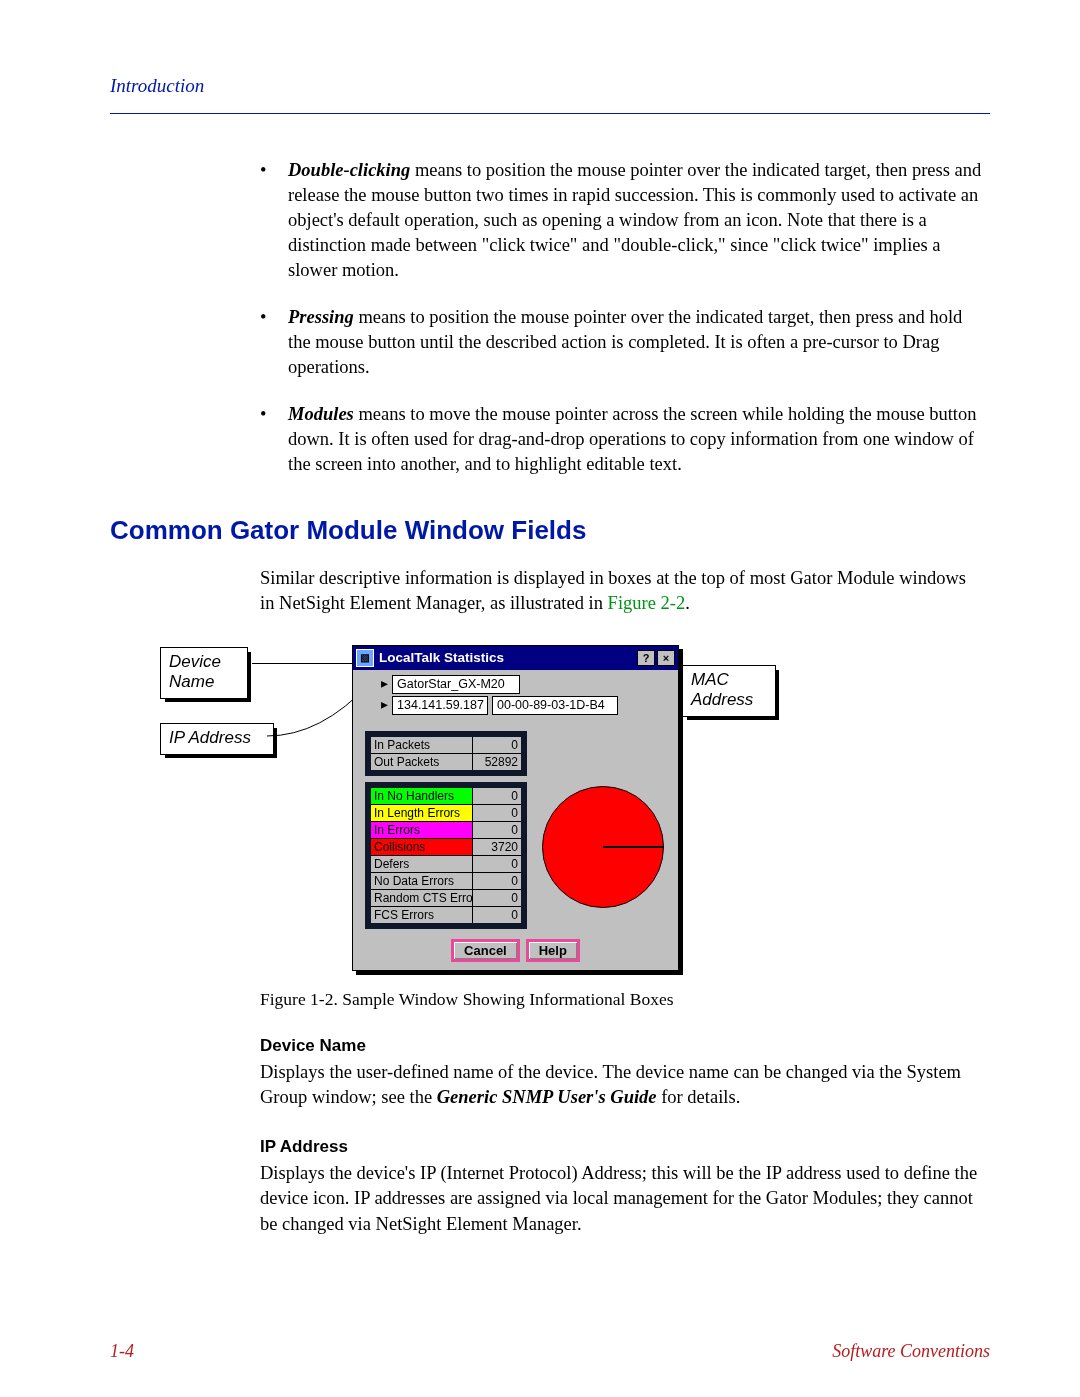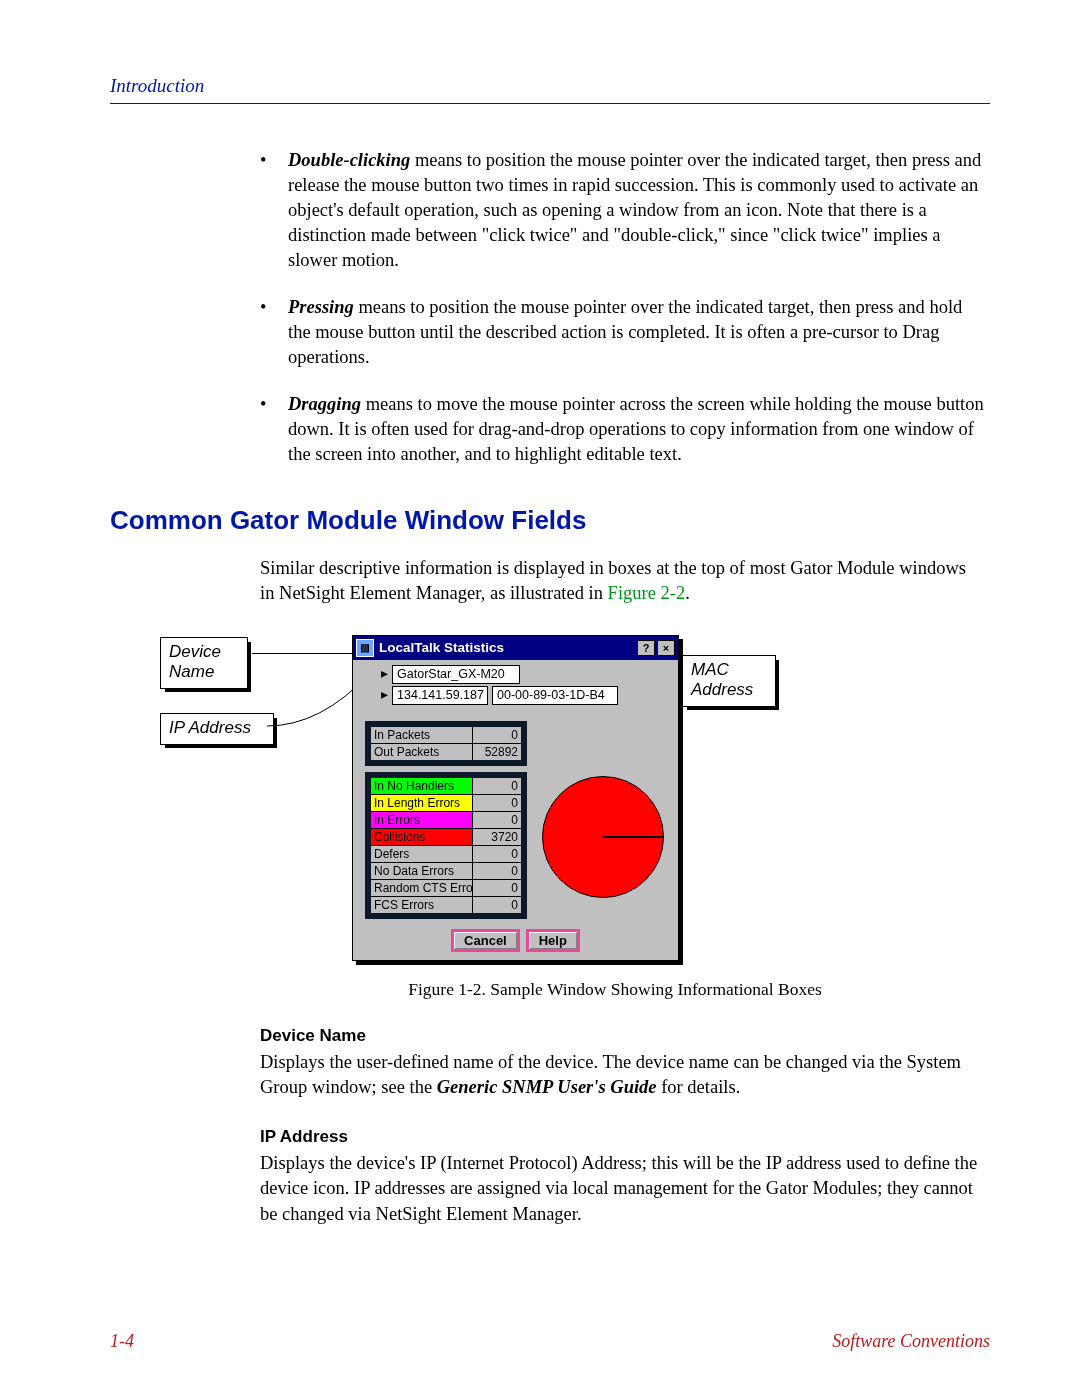--- a/index.html
+++ b/index.html
@@ -10,21 +10,21 @@
     color: #000;
     width: 1080px;
   }
   .page {
     padding: 75px 90px 60px 110px;
   }
   .section-header {
     font-style: italic;
     color: #0018a8;
     font-size: 19px;
-    padding-bottom: 6px;
+    padding-bottom: 16px;
     border-bottom: 1.5px solid #0018a8;
     margin-bottom: 44px;
   }
   .bullet-list {
     margin-left: 150px;
     margin-right: 5px;
   }
   .bullet-item {
     display: flex;
     margin-bottom: 22px;
@@ -207,21 +207,21 @@
     font-family: "MS Sans Serif", Arial, sans-serif;
     font-weight: bold;
     font-size: 13px;
     padding: 1px 10px;
     background: #c0c0c0;
     border: 3px solid #ec4899;
     box-shadow: inset 1px 1px 0 #fff, inset -1px -1px 0 #808080;
   }
 
   .figure-caption {
-    text-align: center;
+    text-align: left;
     font-size: 17.5px;
     margin-top: 14px;
     margin-left: 150px;
     margin-right: 20px;
   }
 
   .defn-label {
     font-family: Arial, Helvetica, sans-serif;
     font-weight: bold;
     font-size: 17px;
@@ -259,21 +259,21 @@
     </div>
     <div class="bullet-item">
       <div class="bullet">•</div>
       <div class="bullet-text">
         <span class="bold">Pressing</span><span> means to position the mouse pointer over the indicated target, then press and hold the mouse button until the described action is completed. It is often a pre-cursor to Drag operations.</span>
       </div>
     </div>
     <div class="bullet-item">
       <div class="bullet">•</div>
       <div class="bullet-text">
-        <span class="bold">Dragging</span><span> means to move the mouse pointer across the screen while holding the mouse button down. It is often used for drag-and-drop operations to copy information from one window of the screen into another, and to highlight editable text.</span>
+        <span class="bold">Modules</span><span> means to move the mouse pointer across the screen while holding the mouse button down. It is often used for drag-and-drop operations to copy information from one window of the screen into another, and to highlight editable text.</span>
       </div>
     </div>
   </div>
 
   <div class="h2">Common Gator Module Window Fields</div>
 
   <div class="body-para">
     <span>Similar descriptive information is displayed in boxes at the top of most Gator Module windows in NetSight Element Manager, as illustrated in </span><span class="fig-link">Figure 2-2</span><span>.</span>
   </div>
 

